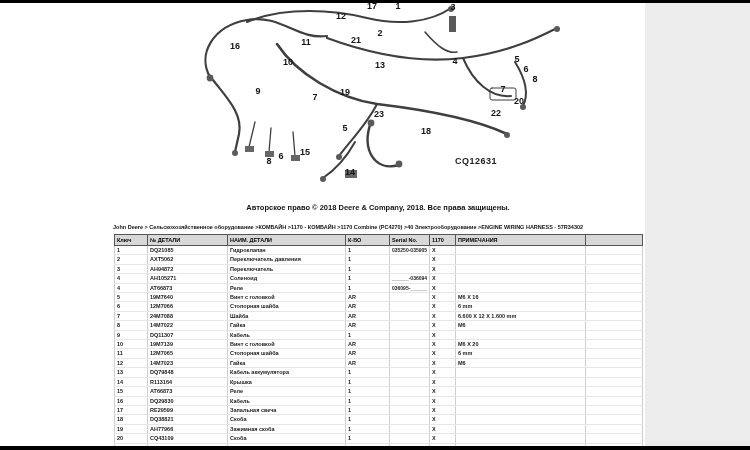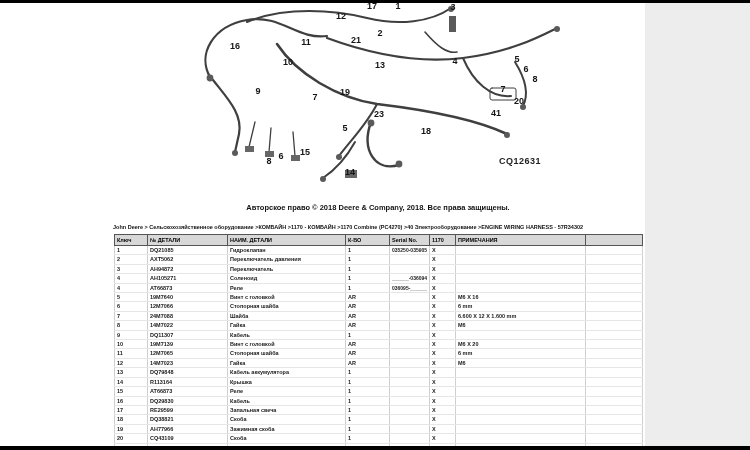--- a/index.html
+++ b/index.html
@@ -11,21 +11,21 @@
   .letterbox.top{top:0;height:3px;}
   .letterbox.bottom{bottom:0;height:4px;}
   .gutter{position:absolute;top:3px;right:0;width:105px;height:443px;background:#ededed;z-index:2;}
   .diagram-svg{position:absolute;left:185px;top:2px;z-index:1;}
   .callout{
     position:absolute;z-index:3;font-weight:bold;font-size:9px;line-height:9px;
     color:#151515;transform:translate(-50%,-50%);
   }
   .figcode{
     position:absolute;left:455px;top:156px;z-index:3;
-    font-weight:bold;font-size:9px;letter-spacing:.5px;color:#222;margin-left:44px;
+    font-weight:bold;font-size:9px;letter-spacing:.5px;color:#222;
   }
   .copyright{
     position:absolute;left:114px;top:203px;width:528px;z-index:3;
     text-align:center;font-size:7.5px;font-weight:bold;color:#111;
   }
   .breadcrumb{
     position:absolute;left:113px;top:224px;width:535px;z-index:3;
     font-size:5.5px;font-weight:bold;white-space:nowrap;overflow:hidden;color:#111;
   }
   table.parts{
@@ -104,21 +104,21 @@
     <div class="callout" style="left: 341px; top: 16px;">12</div>
     <div class="callout" style="left: 380px; top: 65px;">13</div>
     <div class="callout" style="left: 350px; top: 172px;">14</div>
     <div class="callout" style="left: 305px; top: 152px;">15</div>
     <div class="callout" style="left: 235px; top: 46px;">16</div>
     <div class="callout" style="left: 372px; top: 6px;">17</div>
     <div class="callout" style="left: 426px; top: 131px;">18</div>
     <div class="callout" style="left: 345px; top: 92px;">19</div>
     <div class="callout" style="left: 519px; top: 101px;">20</div>
     <div class="callout" style="left: 356px; top: 40px;">21</div>
-    <div class="callout" style="left: 496px; top: 113px;">41</div>
+    <div class="callout" style="left: 496px; top: 113px;">22</div>
     <div class="callout" style="left: 379px; top: 114px; text-align: center;">23</div>
   </div>
 
 <div class="figcode">CQ12631</div>
 <div class="copyright">Авторское право © 2018 Deere &amp; Company, 2018. Все права защищены.</div>
 <div class="breadcrumb">John Deere &gt; Сельскохозяйственное оборудование &gt;КОМБАЙН &gt;1170 - КОМБАЙН &gt;1170 Combine (PC4270) &gt;40 Электрооборудование &gt;ENGINE WIRING HARNESS - 57R34302</div>
 
 <table class="parts">
   <colgroup>
     <col style="width:33px">

